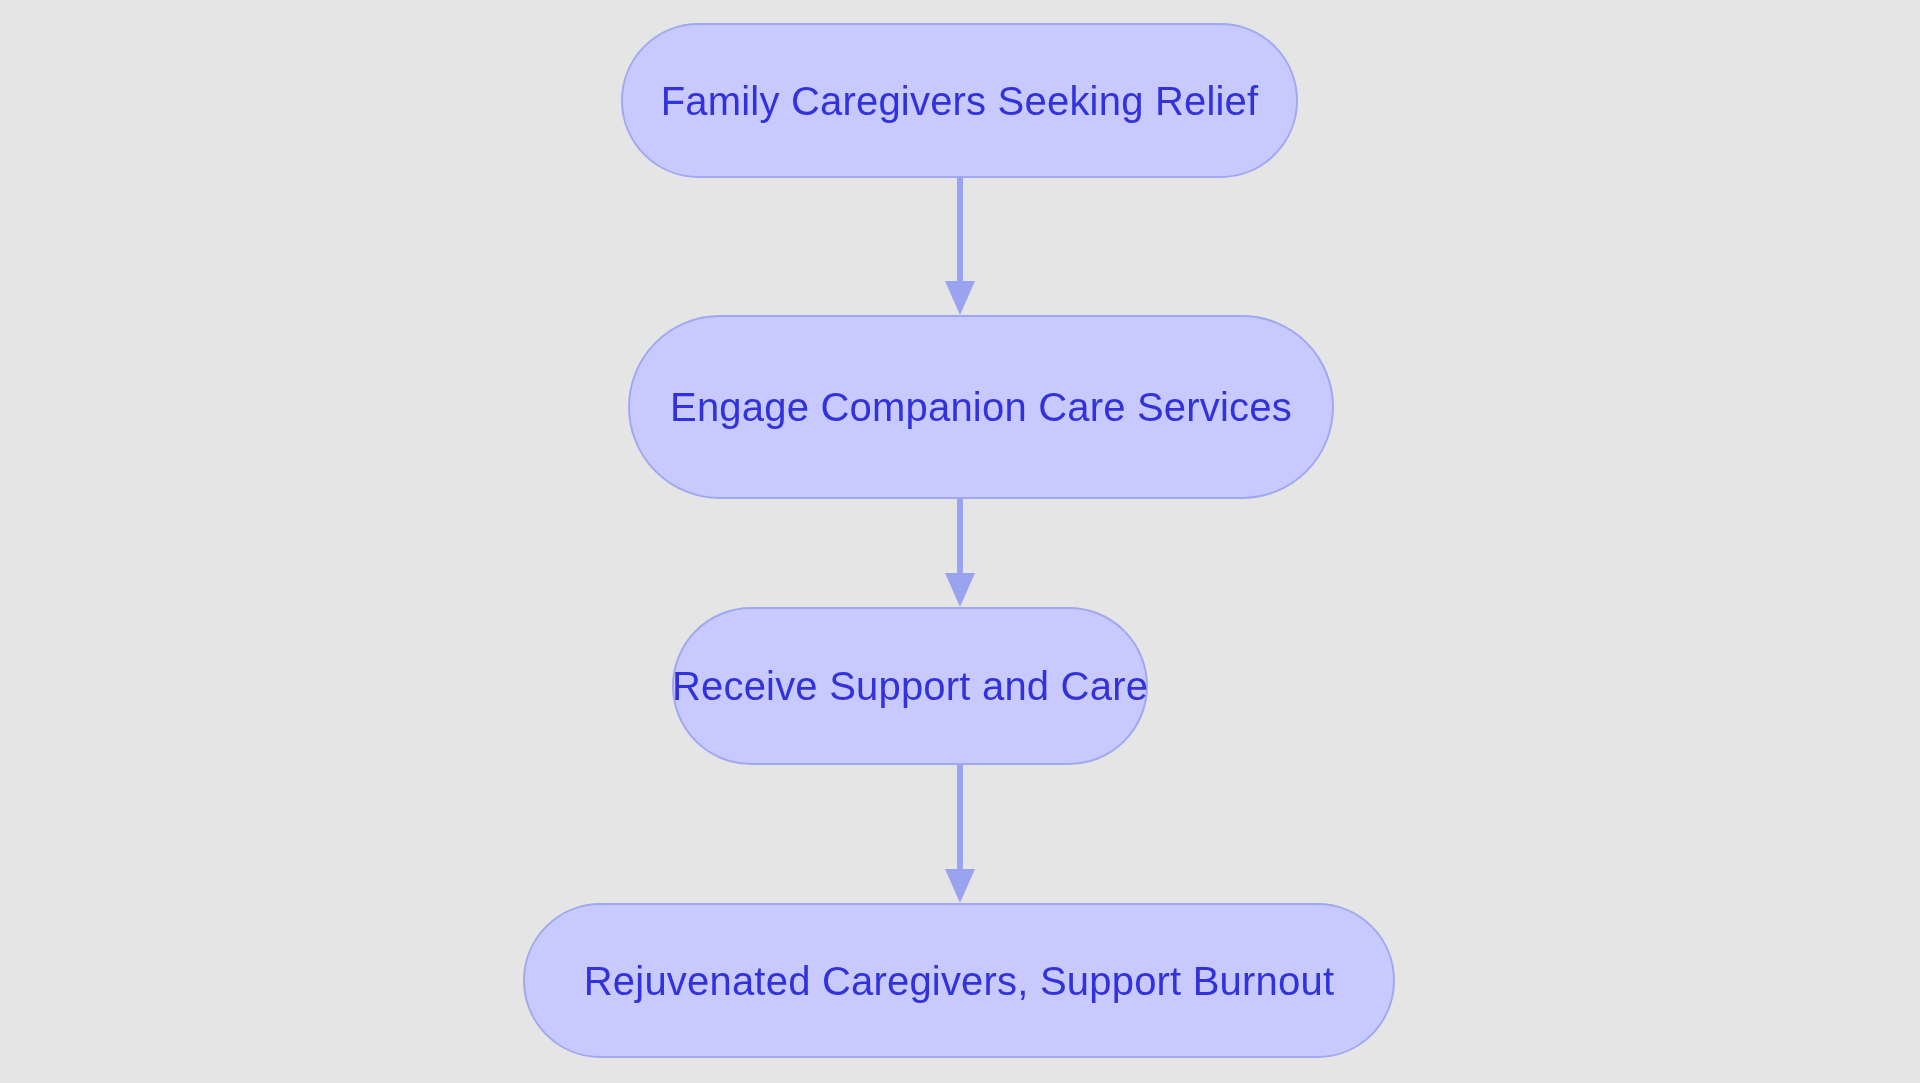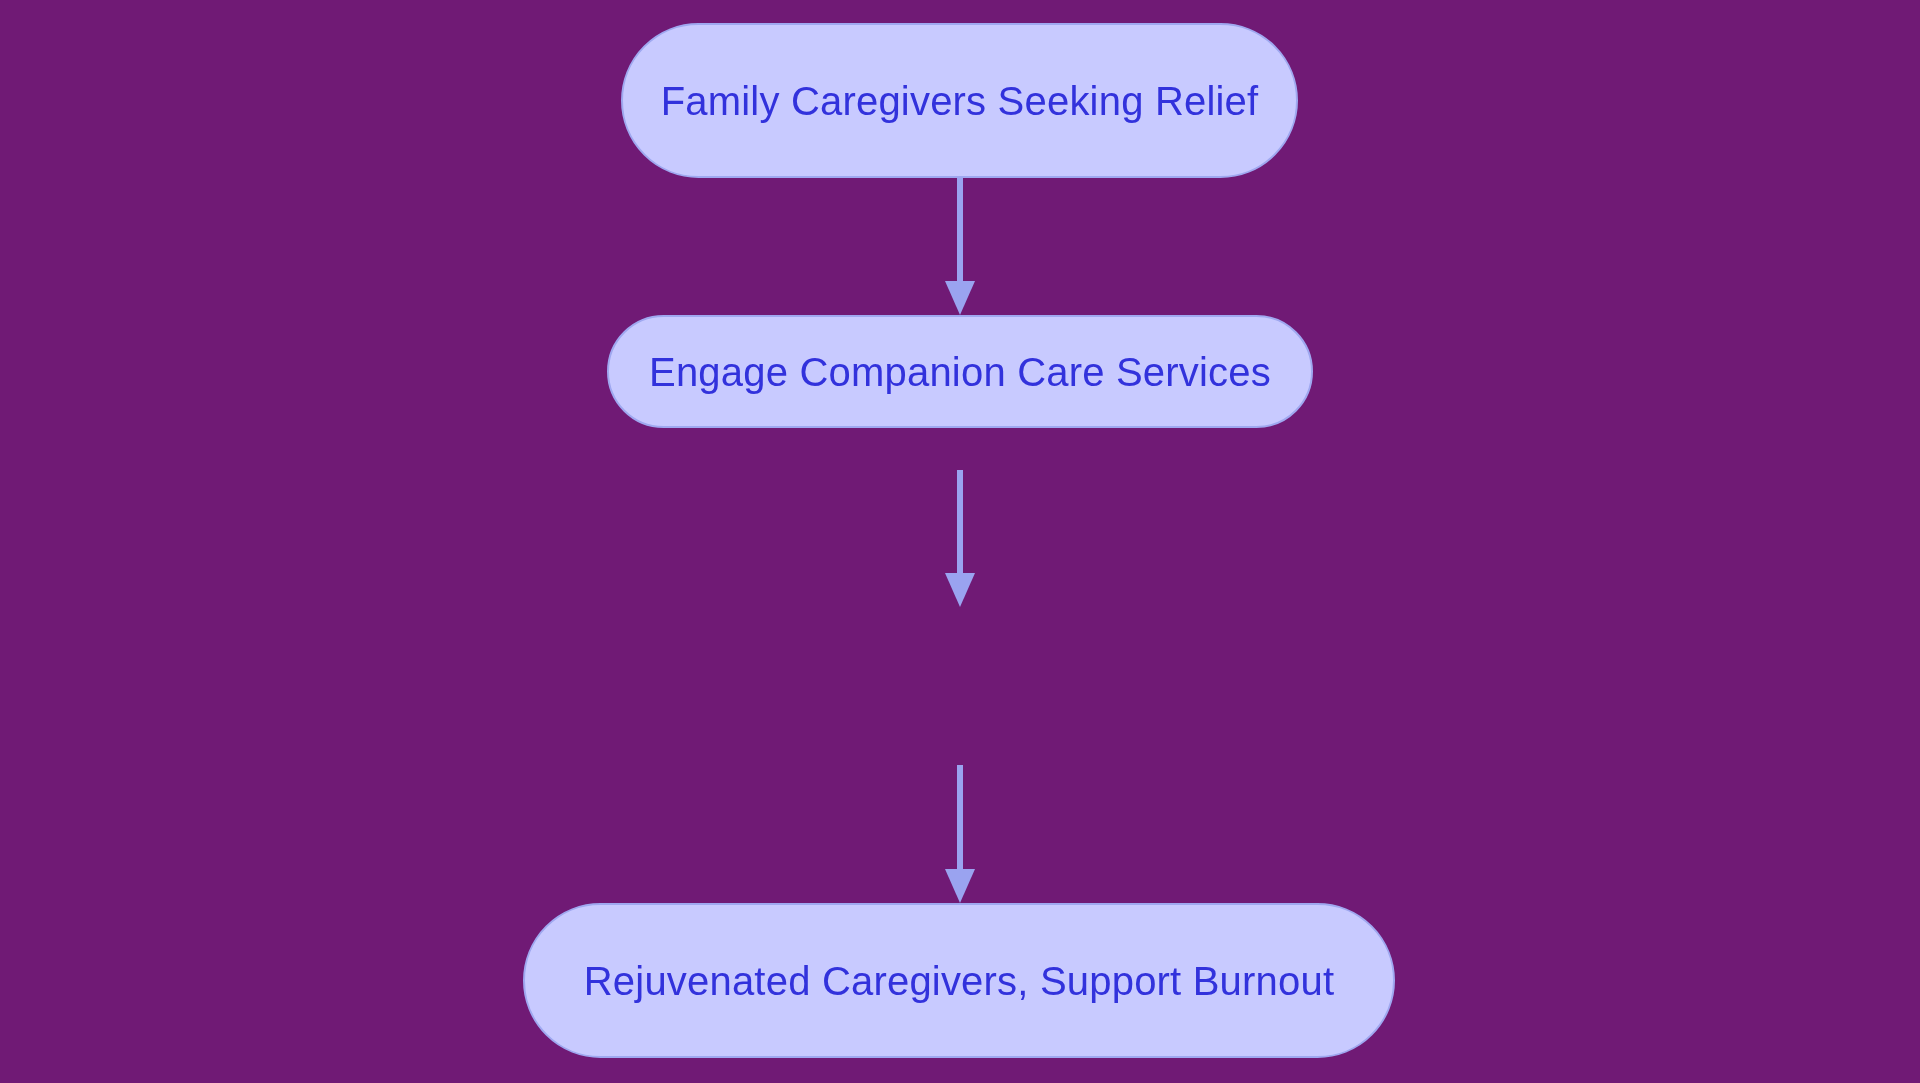--- a/index.html
+++ b/index.html
@@ -11,21 +11,21 @@
     width: 1920px;
     height: 1083px;
     overflow: hidden;
     font-family: "Liberation Sans", sans-serif;
   }
 
   #flowchart-canvas {
     position: relative;
     width: 1920px;
     height: 1083px;
-    background: #701a75;
+    background: #e5e5e5;
   }
 
   .node {
     position: absolute;
     box-sizing: border-box;
     display: flex;
     align-items: center;
     justify-content: center;
     background: #c8caff;
     border: 2px solid #9fa8f0;
@@ -39,21 +39,21 @@
     font-size: 40px;
     font-weight: 400;
     line-height: 1.1;
     letter-spacing: 0.2px;
     white-space: nowrap;
     text-align: center;
   }
 
   
   #node-1 { left: 621px; top: 23px;  width: 677px; height: 155px; }
-  #node-2 { left: 607px; top: 315px; width: 706px; height: 113px; }
+  #node-2 { left: 628px; top: 315px; width: 706px; height: 184px; }
   #node-3 { left: 672px; top: 607px; width: 476px; height: 158px; }
   #node-4 { left: 523px; top: 903px; width: 872px; height: 155px; }
 
   
   .connector {
     position: absolute;
     z-index: 1;
   }
   .connector-line {
     position: absolute;
@@ -100,20 +100,23 @@
 
   <div class="node" id="node-2">
     <span class="node-label">Engage Companion Care Services</span>
   </div>
 
   <div class="connector" id="connector-2-3">
     <div class="connector-line"></div>
     <div class="connector-head"></div>
   </div>
 
+  <div class="node" id="node-3">
+    <span class="node-label">Receive Support and Care</span>
+  </div>
 
   <div class="connector" id="connector-3-4">
     <div class="connector-line"></div>
     <div class="connector-head"></div>
   </div>
 
   <div class="node" id="node-4">
     <span class="node-label">Rejuvenated Caregivers, Support Burnout</span>
   </div>
 

